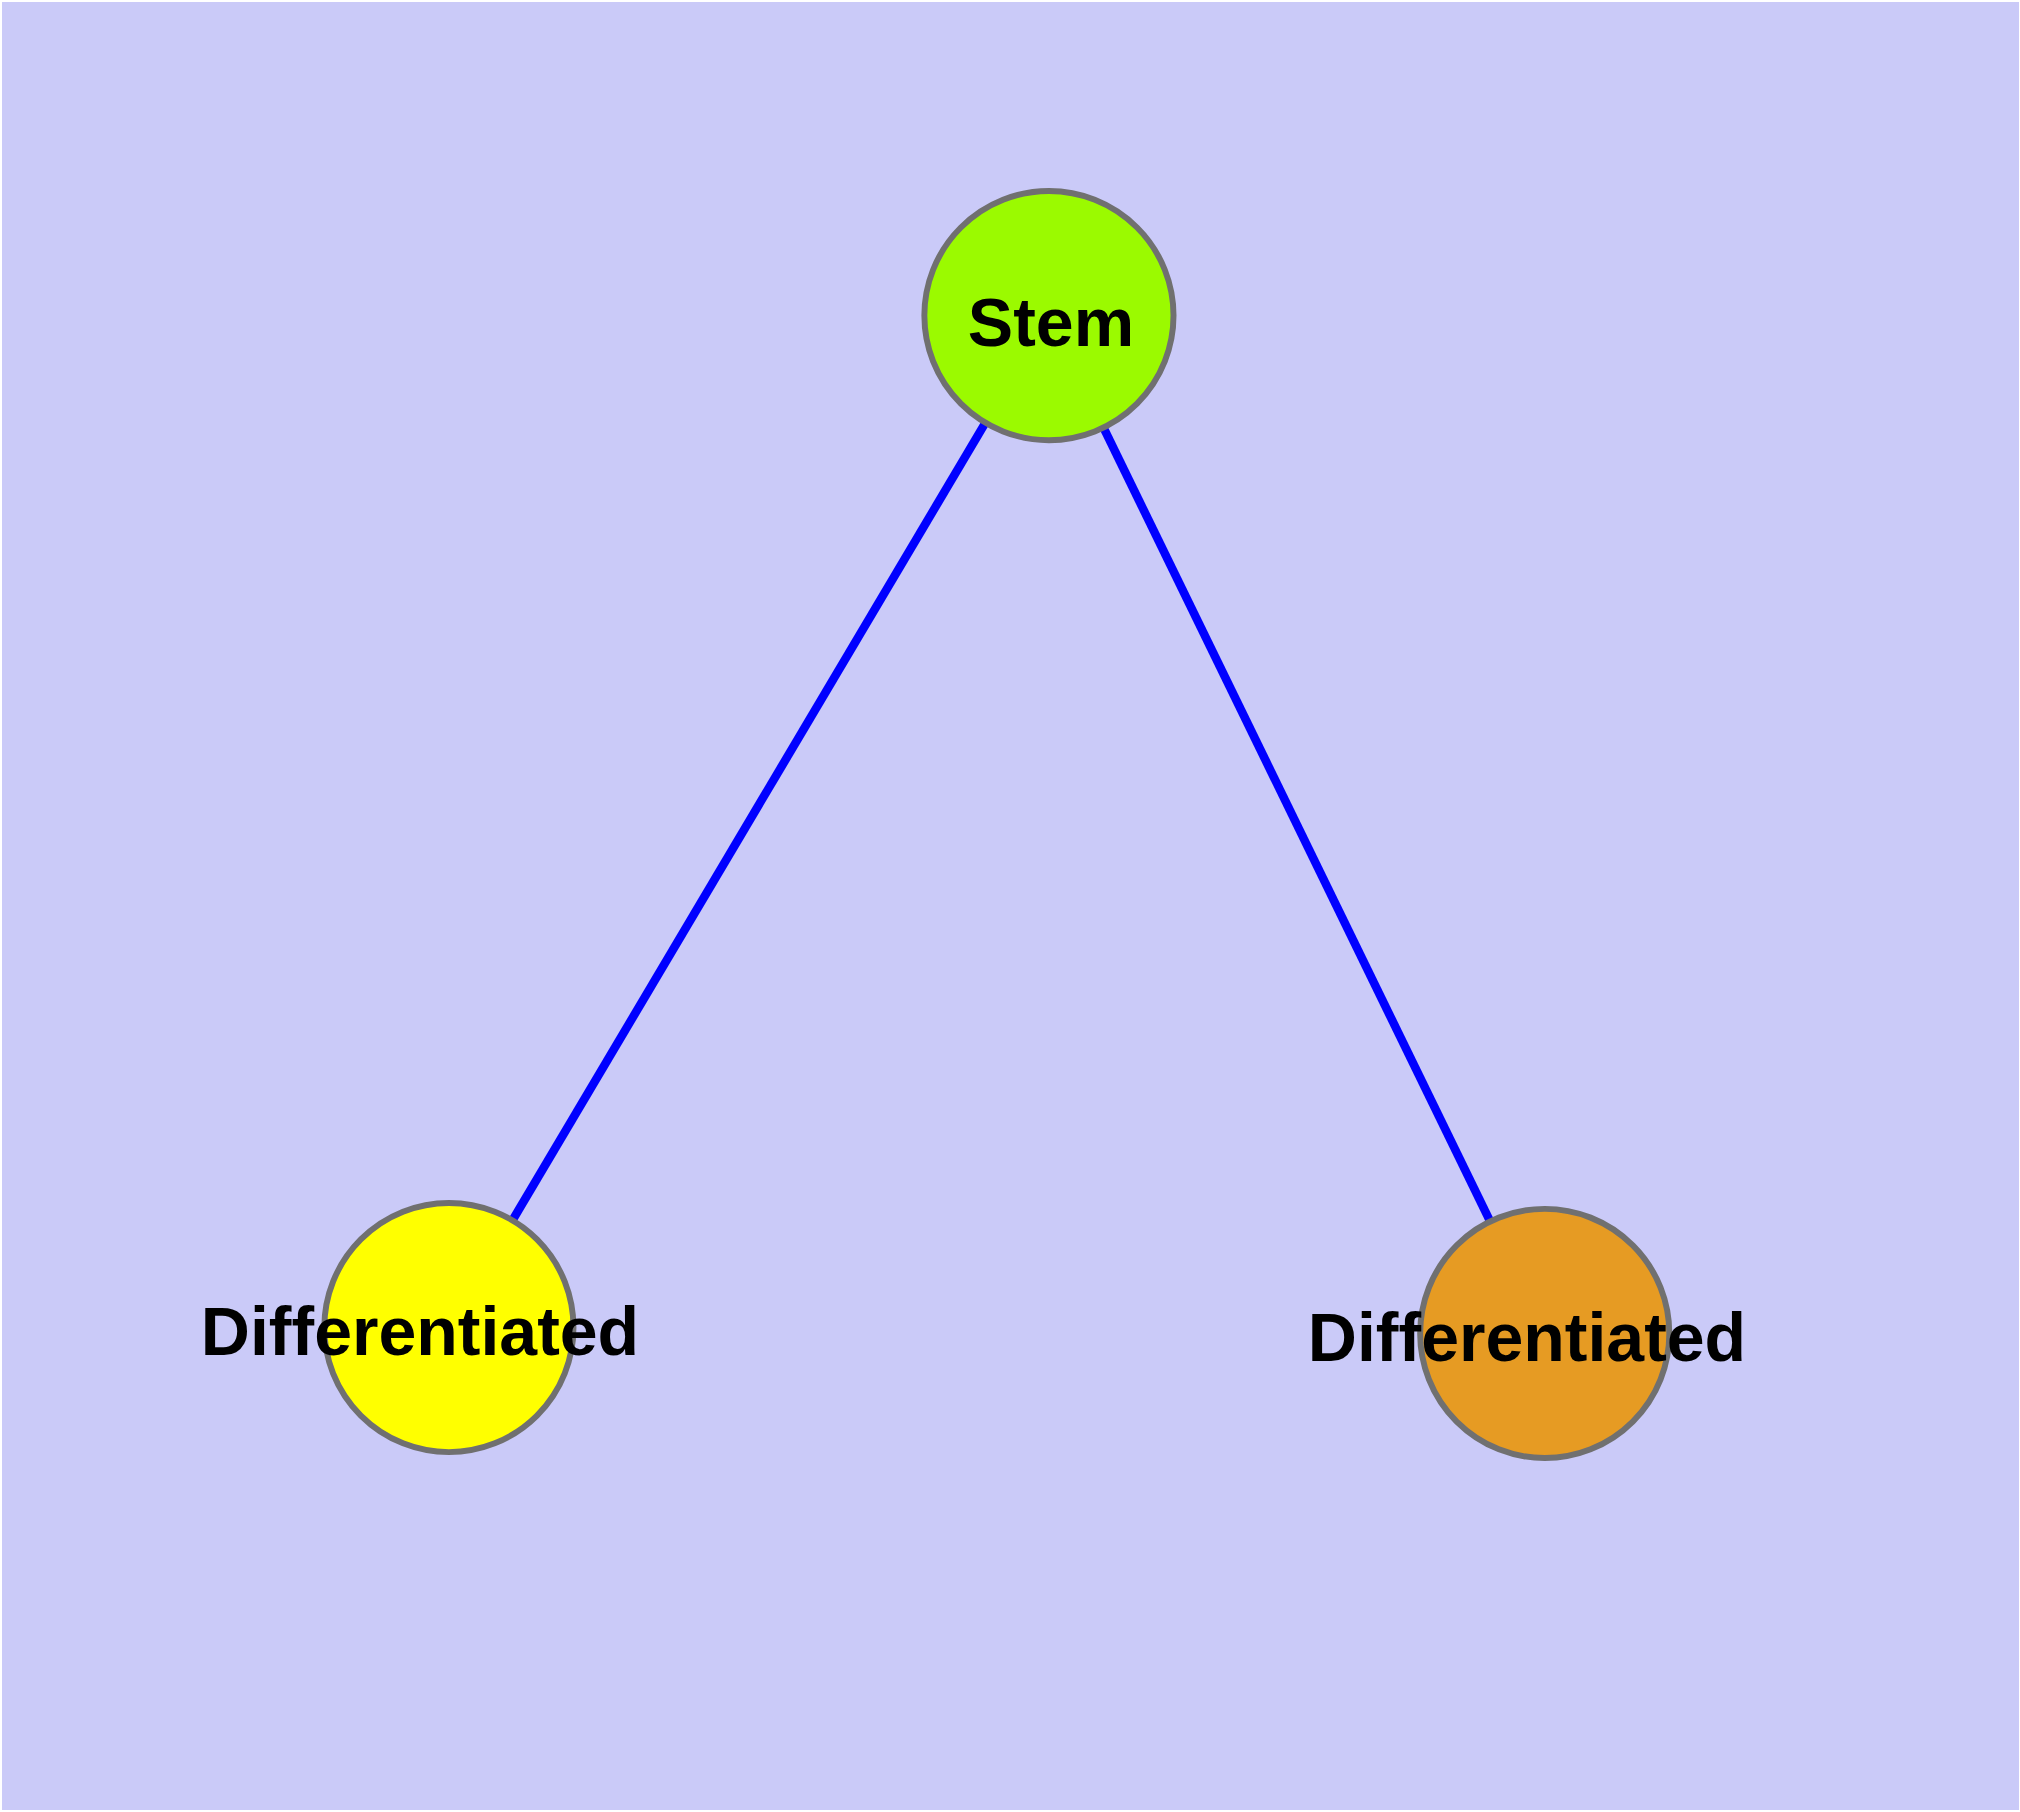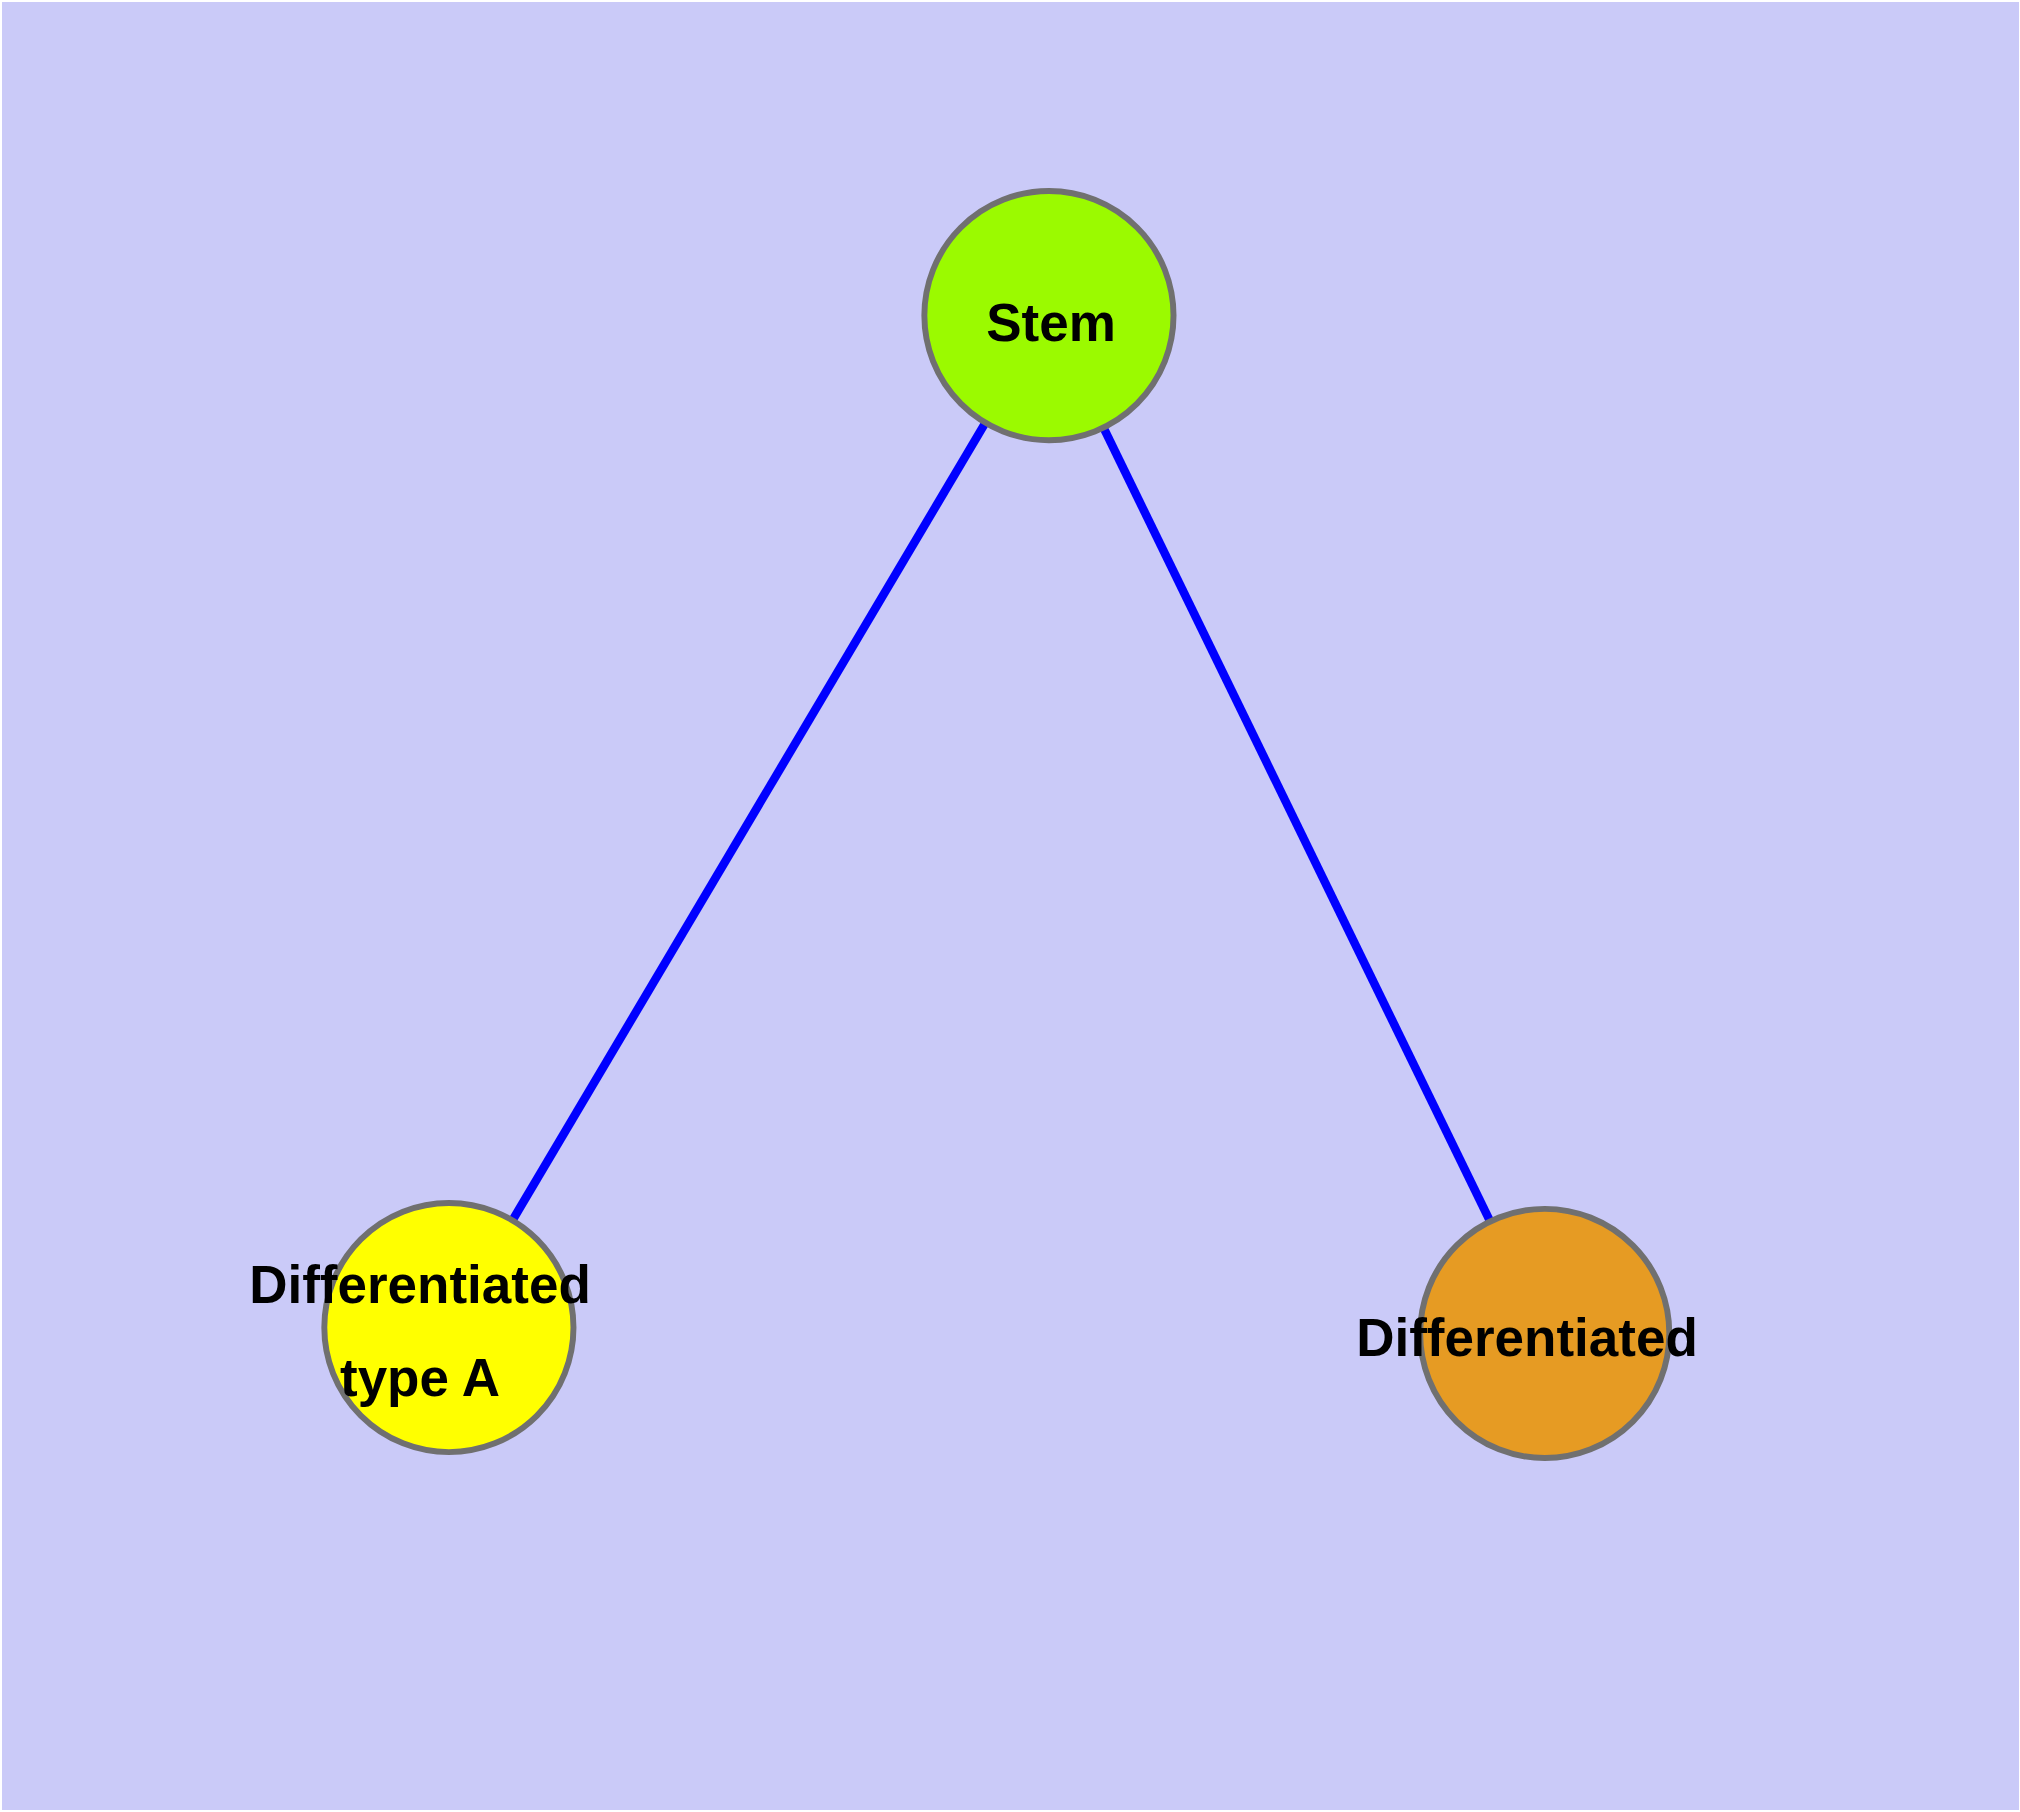--- a/index.html
+++ b/index.html
@@ -18,23 +18,23 @@
   }
   .graph-svg {
     position: absolute;
     left: 0;
     top: 0;
     display: block;
   }
   .node-label {
     position: absolute;
     transform: translate(-50%, -50%);
-    text-align: center;
+    text-align: left;
     font-weight: bold;
-    font-size: 53px;
+    font-size: 68px;
     line-height: 93px;
     color: #000000;
     white-space: nowrap;
     letter-spacing: 0px;
   }
 </style>
 </head>
 <body>
 
 <div class="canvas" style="width: 2021px; height: 1812px; background: rgb(202, 202, 248); border-color: rgb(255, 255, 255);">
@@ -45,20 +45,19 @@
     <circle class="node" cx="527" cy="1564" r="147" fill="#FFFF00" stroke="#707070" stroke-width="7"></circle>
     <circle class="node" cx="1820" cy="1571" r="147" fill="#E69B23" stroke="#707070" stroke-width="7"></circle>
   </svg>
 
   <div class="node-label" style="left: 1049px; top: 320px; color: rgb(0, 0, 0);">
     <div class="label-line">Stem</div>
   </div>
 
   <div class="node-label" style="left: 418px; top: 1329px; color: rgb(0, 0, 0);">
     <div class="label-line">Differentiated</div>
-    <div class="label-line">type A</div>
   </div>
 
   <div class="node-label" style="left: 1525px; top: 1335px; color: rgb(0, 0, 0);">
     <div class="label-line">Differentiated</div>
   </div>
 </div>
 
 
 </body></html>

